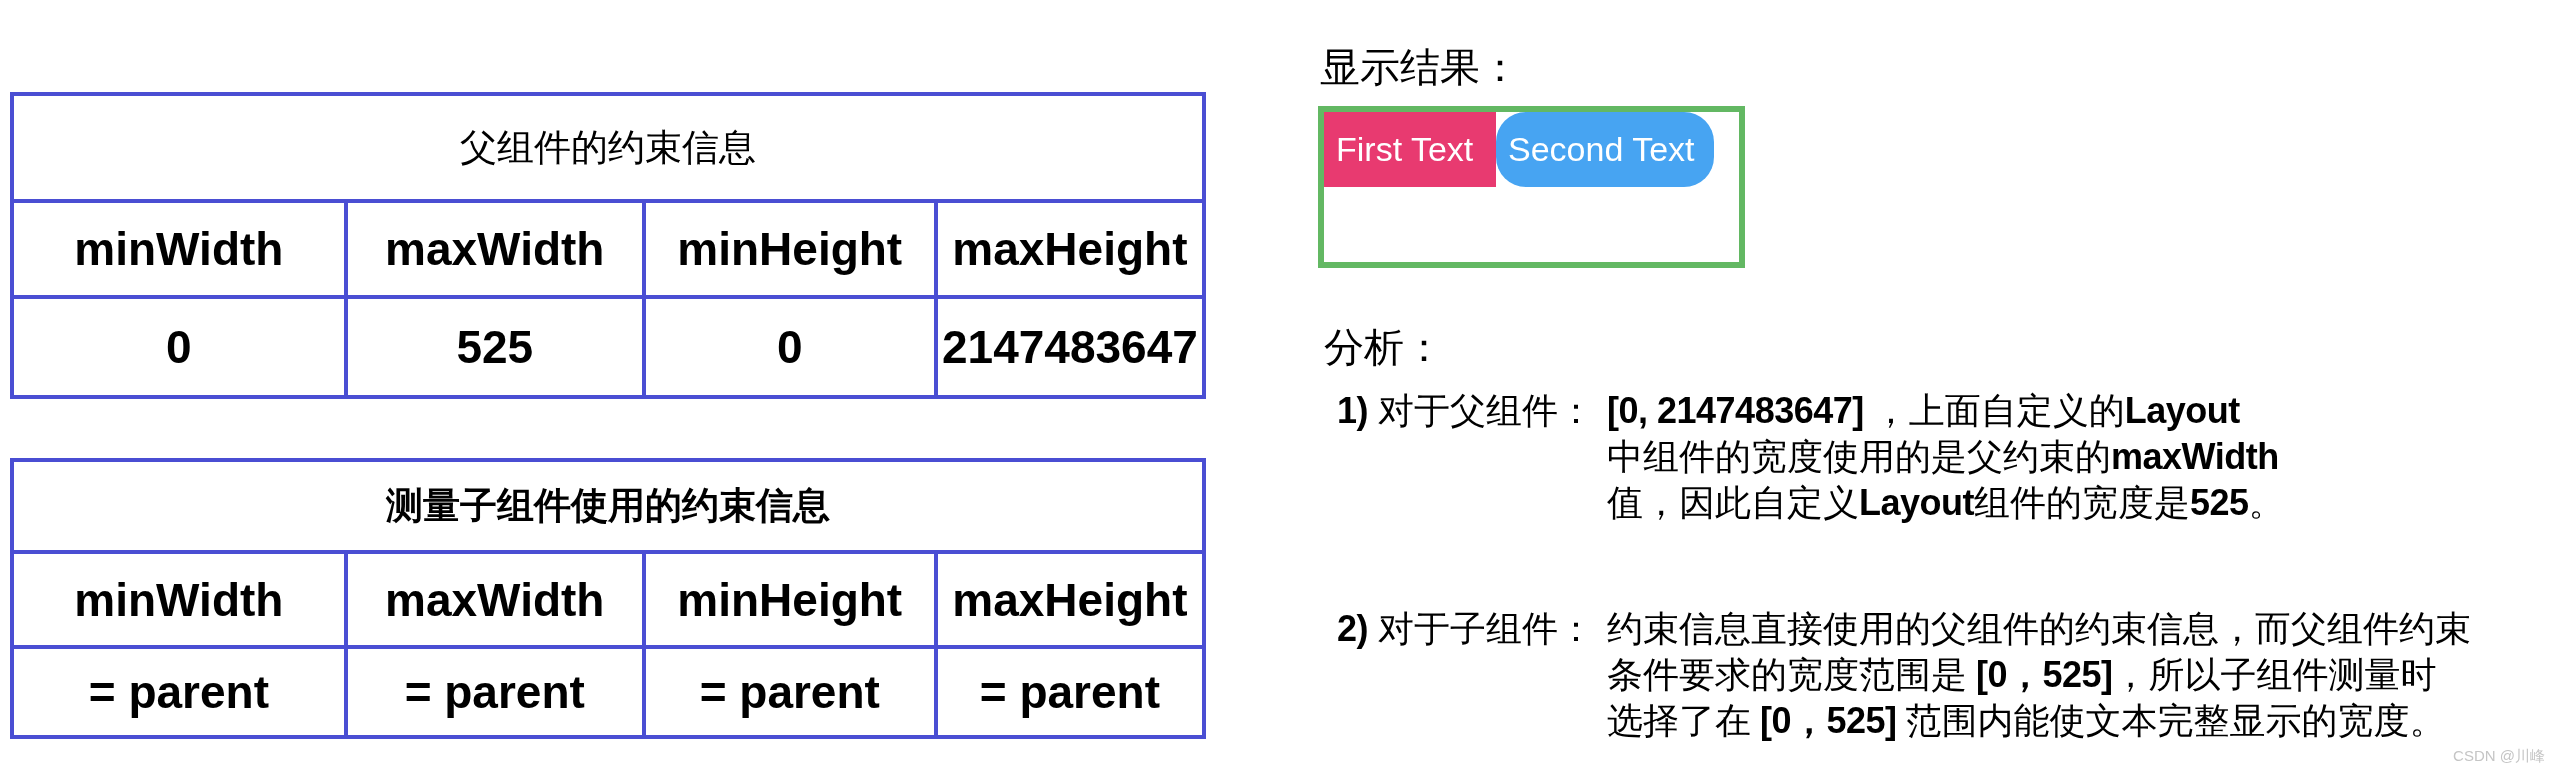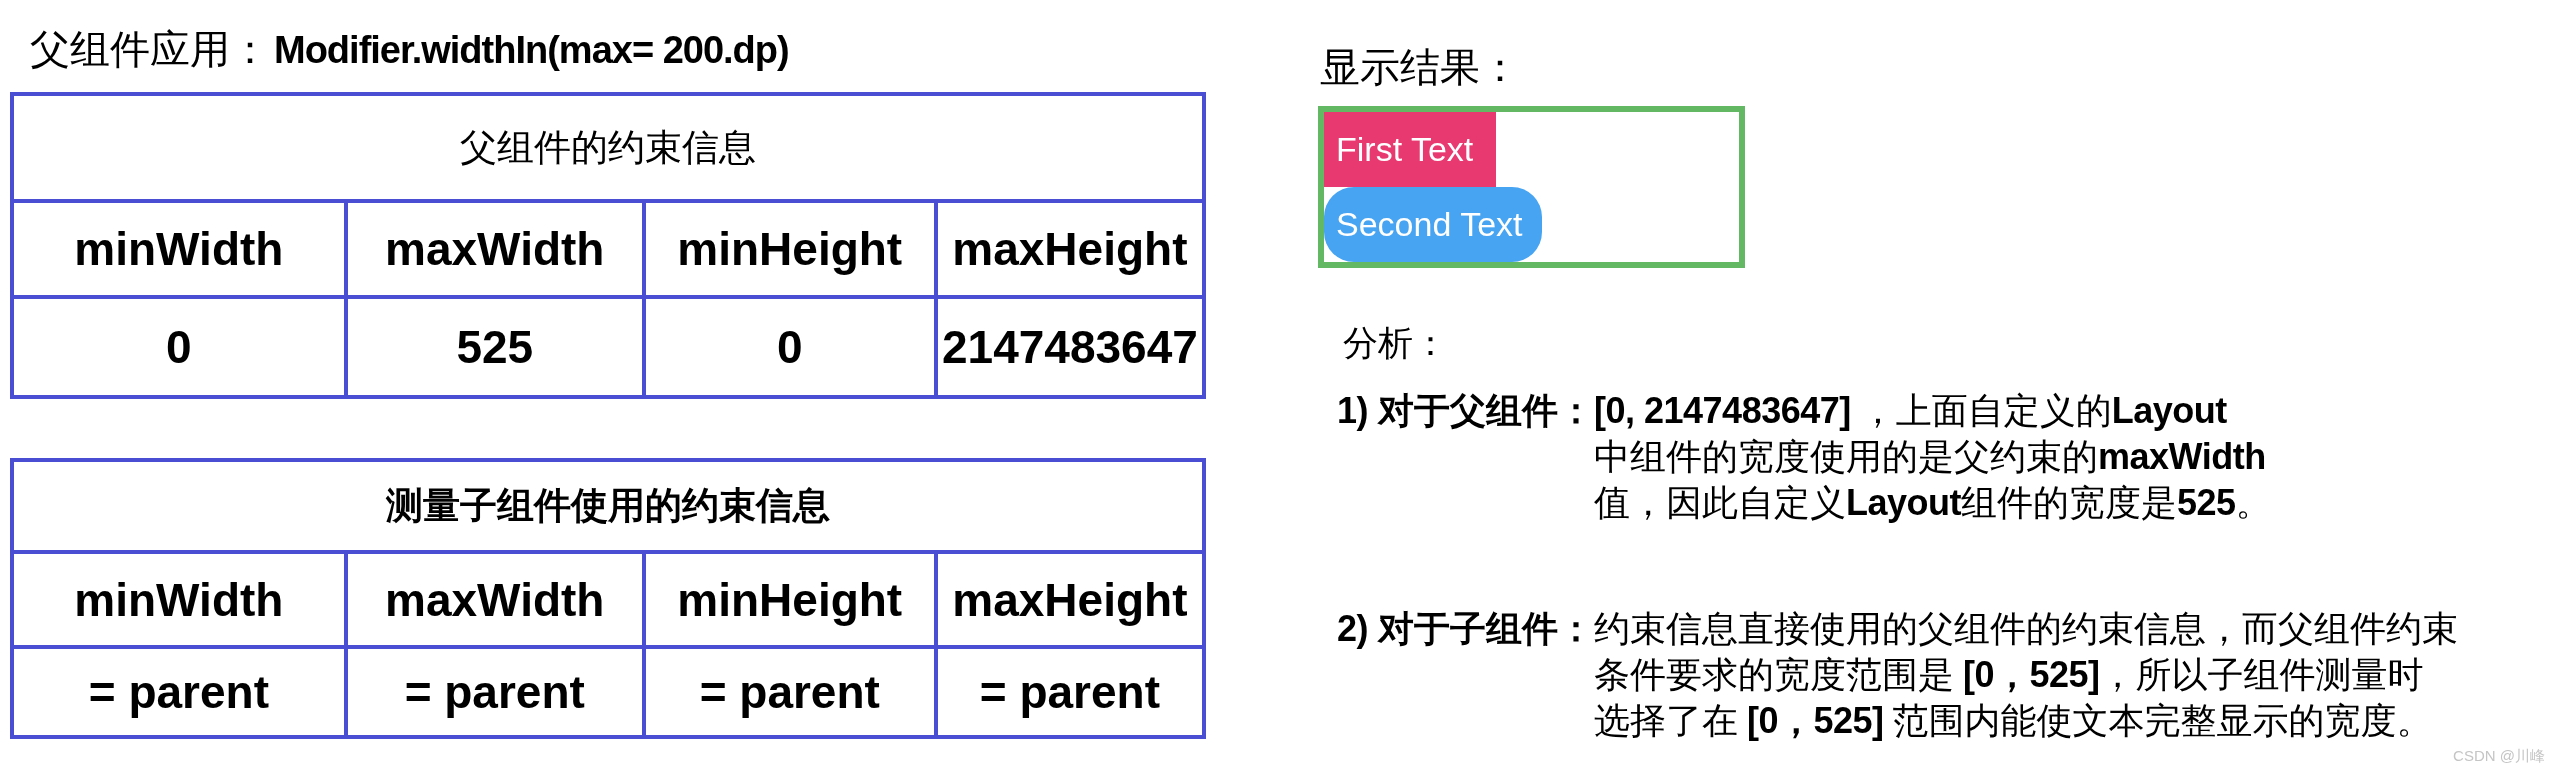--- a/index.html
+++ b/index.html
@@ -34,55 +34,51 @@
   .t1 tr.val   { height:100px; }
   .t2 tr.caprow { height:92px;font-weight:bold; }
   .t2 tr.hdr   { height:95px; }
   .t2 tr.val   { height:90px; }
 
   
   .result-label { position:absolute; left:1320px; top:40px; font-size:40px; }
   .result-box {
     position:absolute; left:1318px; top:106px; width:427px; height:162px;
     border:6px solid var(--box-border, #63B863); background:#fff;
-    display:flex; flex-direction:column; align-items:flex-start;
+    display:flex; align-items:flex-start;
   }
   .text-block {
     font-family:"Liberation Sans", sans-serif; color:#fff; font-size:34px;
     display:flex; align-items:center; padding-left:12px; white-space:nowrap; overflow:hidden;
   }
   .first-text  { width:172px; height:75px; background:var(--first-bg, #E83A70); }
   .second-text { width:218px; height:75px; background:var(--second-bg, #47A4F2);border-radius:30px; }
 
   
-  .analysis-label { position:absolute; left:1324px; top:320px; font-size:35px;margin-left:19px; }
+  .analysis-label { position:absolute; left:1324px; top:320px; font-size:40px; }
   .point { position:absolute; display:flex; align-items:flex-start; font-size:36px; line-height:46px; white-space:nowrap; }
   .p1 { left:1337px; top:388px; }
   .p2 { left:1337px; top:606px; }
   .point .marker { font-family:"Liberation Sans", sans-serif; font-weight:bold; margin-right:10px; }
-  .point .lead { margin-right:0;font-weight:bold; }
+  .point .lead { margin-right:13px; }
   .point .line { white-space:nowrap; }
   .b { font-family:"Liberation Sans", sans-serif; font-weight:bold; letter-spacing:-0.5px; }
 
   
   .watermark {
     position:absolute; right:8px; bottom:8px;
     font-family:"Liberation Sans", sans-serif; font-size:15px;
     color:var(--watermark, #C5C5C5);
   }
 </style>
 </head>
 <body>
 
 <div class="canvas">
 
-  <div class="title-row">
-    <span class="title-prefix">父组件应用：</span>
-    <span class="title-code">Modifier.widthIn(max= 200.dp)</span>
-  </div>
 
   <table class="ctable t1">
     <colgroup>
         <col style="width:28%">
         <col style="width:25%">
         <col style="width:24.5%">
         <col style="width:22.5%">
       </colgroup>
     <tbody>
         <tr class="caprow">

